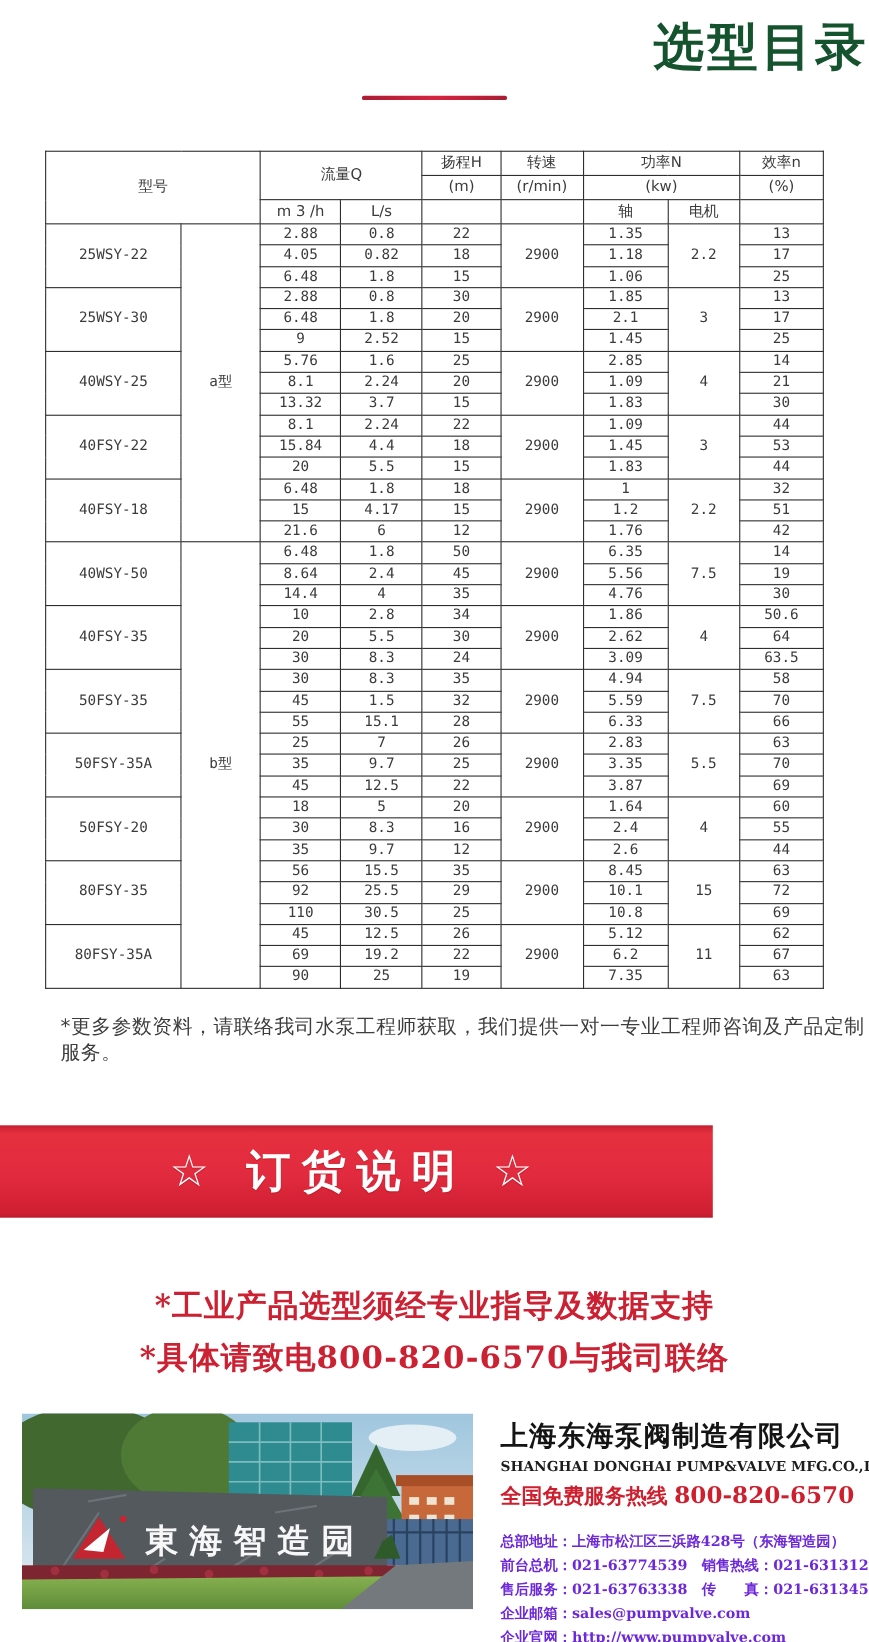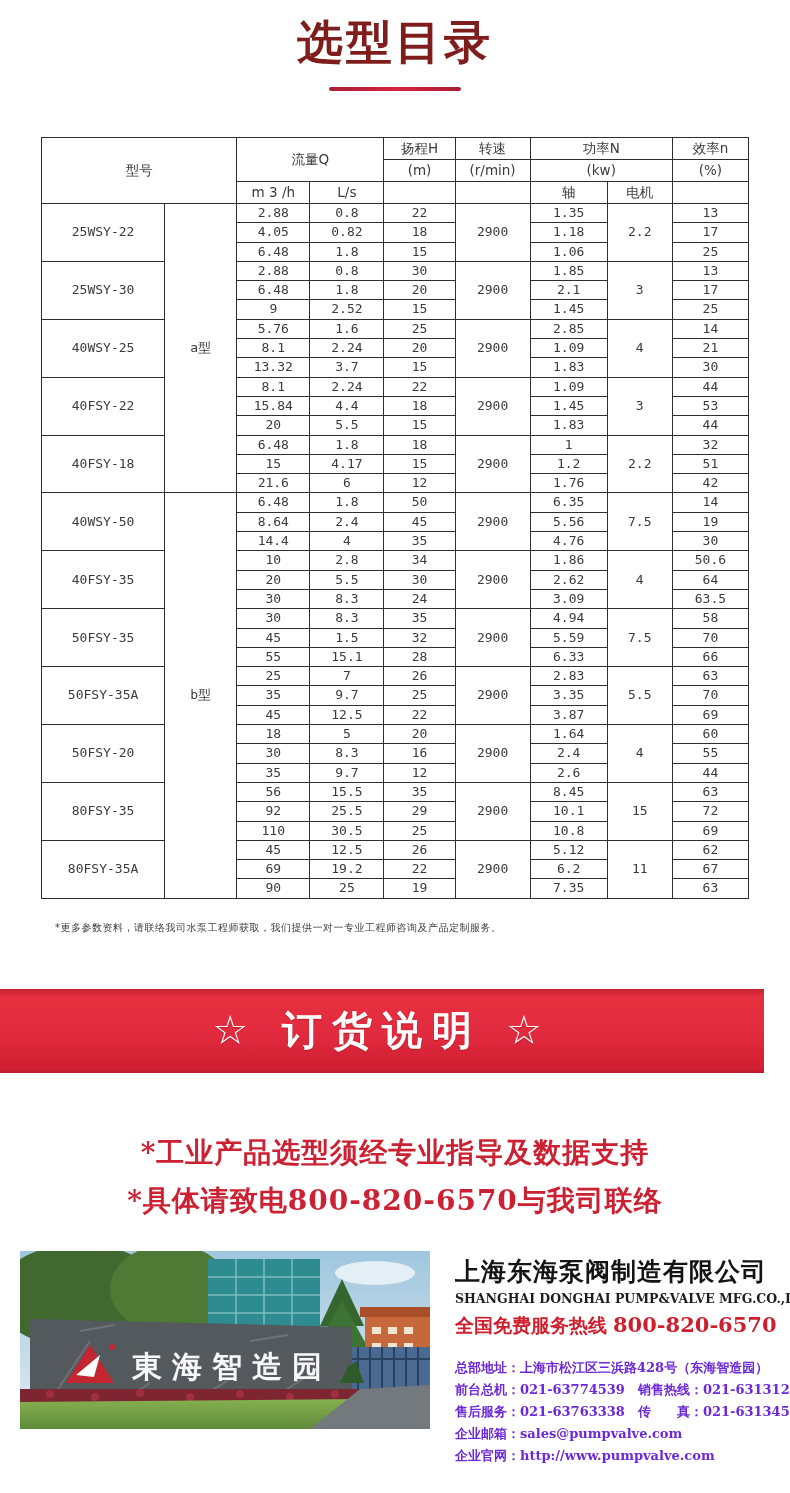--- a/index.html
+++ b/index.html
@@ -3,22 +3,22 @@
 <meta charset="utf-8">
 <style>
   html,body { margin:0; padding:0; background:#ffffff; }
   .page {
     width:790px; height:1493px; margin:0 auto; background:#ffffff;
     position:relative; overflow:hidden;
     font-family:"DejaVu Sans", sans-serif;
   }
   
   .title {
-    padding-top:12px; text-align:center;
-    font-size:46px; font-weight:bold; color:#7f1d1d; letter-spacing:3px;
+    padding-top:12px; text-align:right;
+    font-size:46px; font-weight:bold; color:#14532d; letter-spacing:3px;
   }
   .title-underline {
     width:132px; height:4px; margin:13px auto 0;
     background:linear-gradient(90deg,#a91d33,#d62440,#a91d33);
     border-radius:2px;
   }
   
   .table-wrap { margin:46px auto 0; width:708px; }
   table.catalog { border-collapse:collapse; table-layout:fixed; width:708px; }
   table.catalog th, table.catalog td {
@@ -29,25 +29,25 @@
     font-family:"DejaVu Sans", sans-serif; font-weight:normal;
     font-size:13.5px; height:21px; line-height:21px;
   }
   table.catalog tbody td {
     font-family:"DejaVu Sans Mono", monospace; font-weight:normal;
     font-size:13px; height:18.3px; line-height:18.3px;
   }
   td.model-cell, td.type-group-cell { font-family:"DejaVu Sans Mono", monospace; }
   
   .note {
-    margin:22px 0 16px 55px; font-size:10px; color:#3d3d3d; letter-spacing:0.5px;
+    margin:22px 0 16px 55px; font-size:18px; color:#3d3d3d; letter-spacing:0.5px;
   }
   
   .banner {
-    margin-top:54px; height:84px; width:764px;
+    margin-top:54px; height:84px; width:648px;
     background:linear-gradient(180deg,#c4202f 0%, #e5303f 9%, #e22a3e 55%, #cf1e31 96%, #b81a2c 100%);
     display:flex; align-items:center; justify-content:center;
   }
   .banner-text {
     color:#ffffff; font-size:40px; font-weight:bold; letter-spacing:10px;
     text-shadow:0 1px 1px rgba(120,0,10,0.35);
   }
   
   .notices {
     margin-top:56px; text-align:center;

